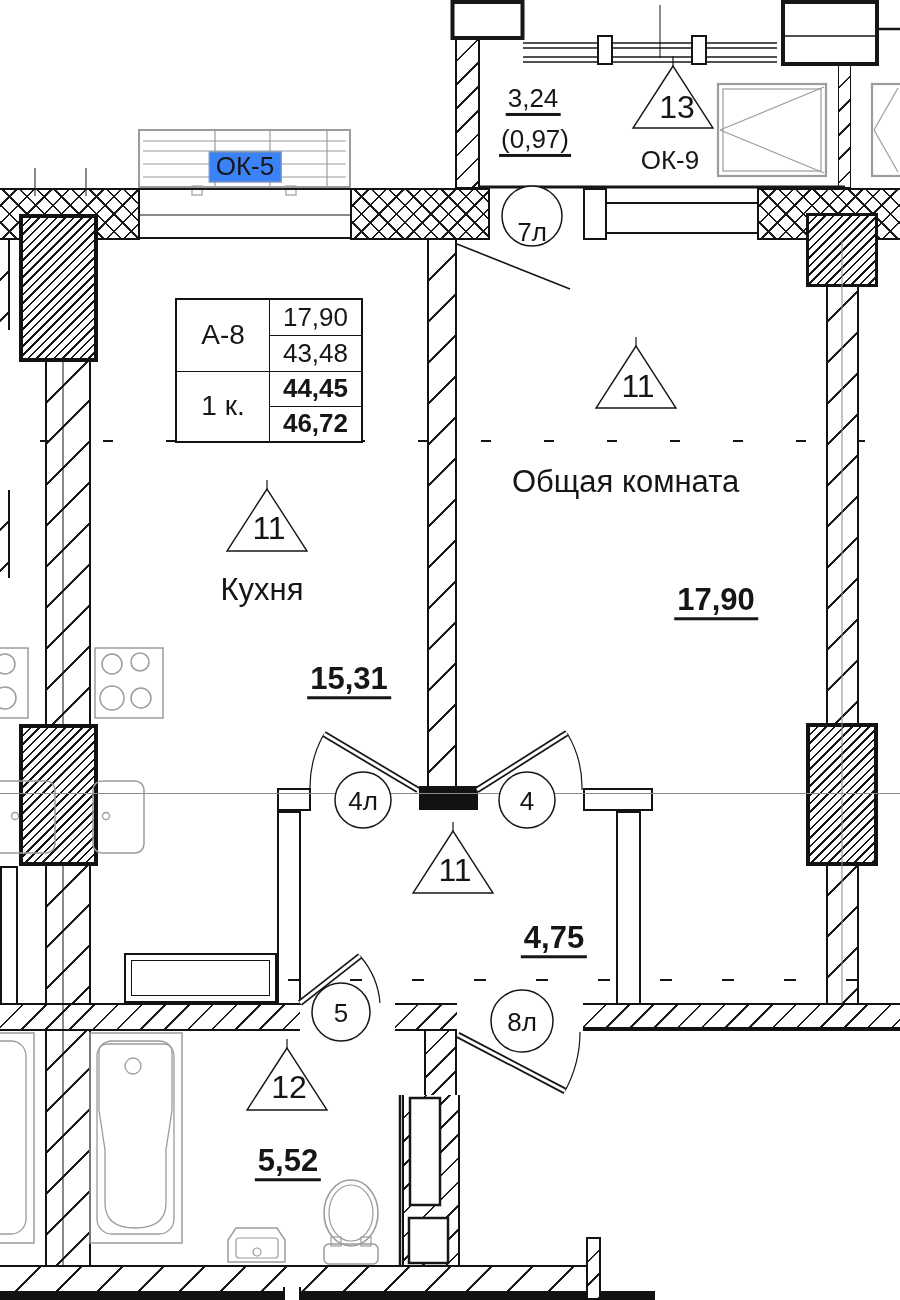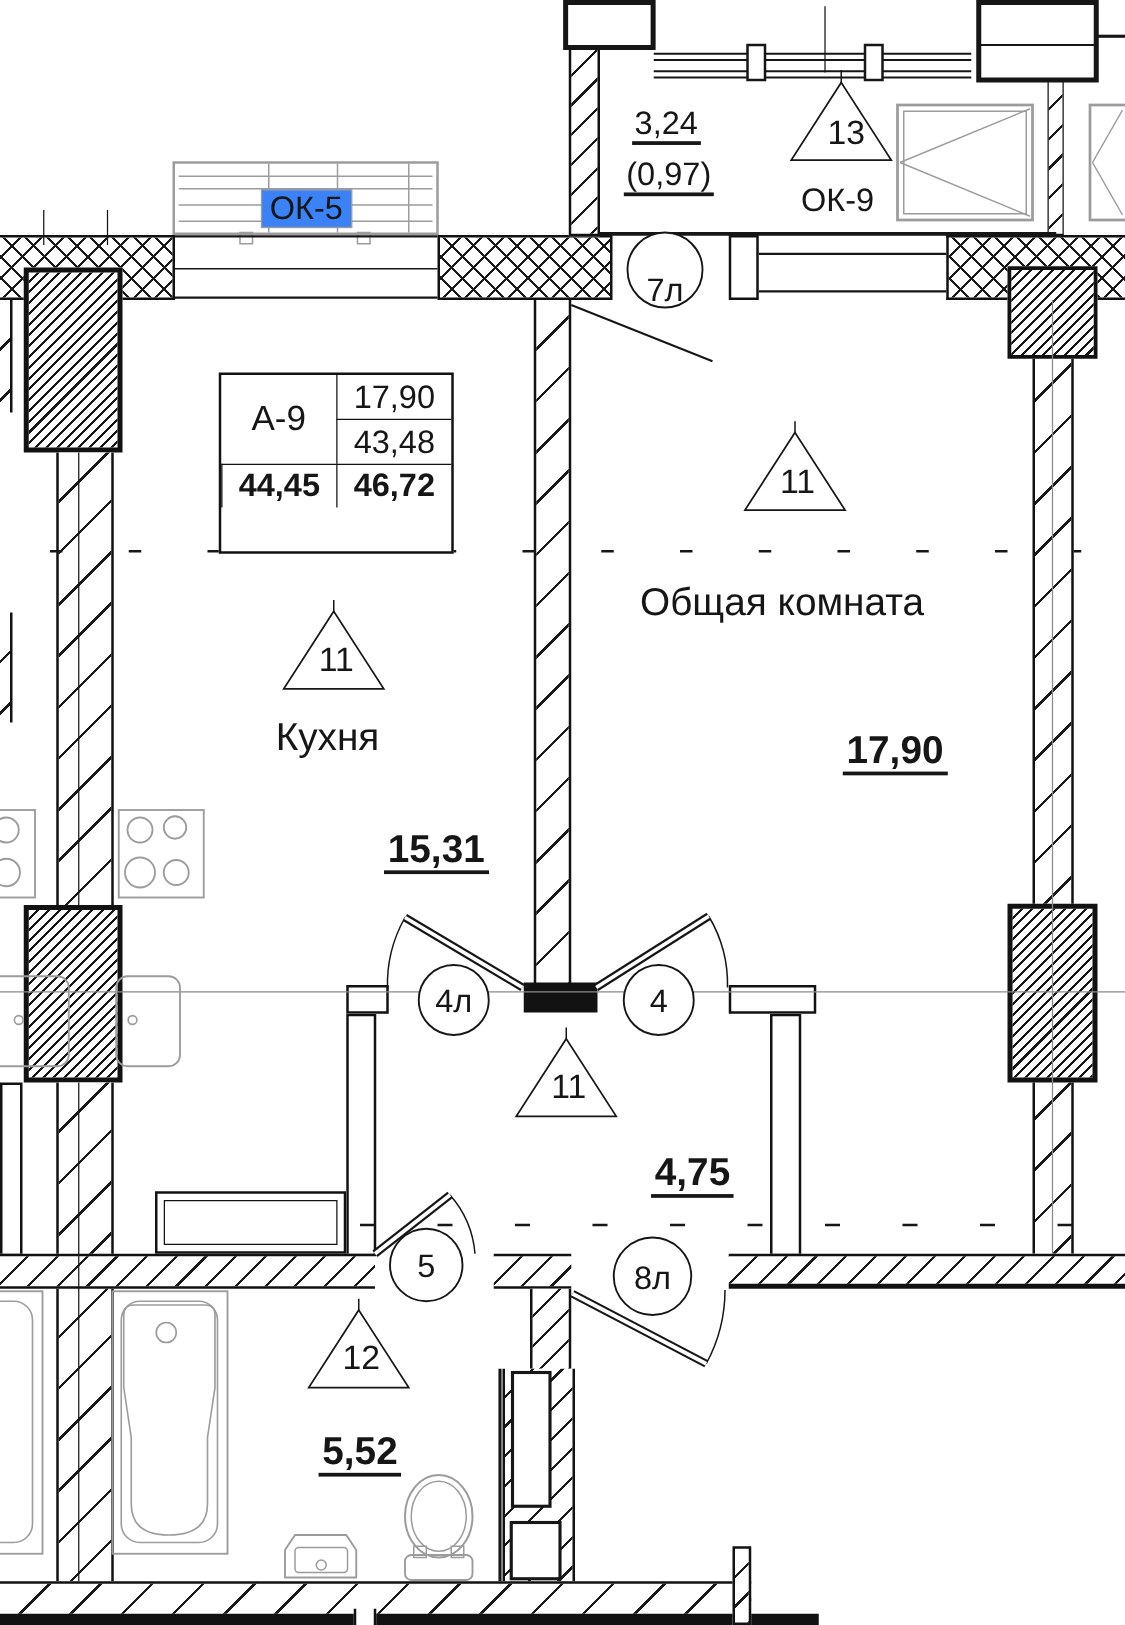--- a/index.html
+++ b/index.html
@@ -16,21 +16,21 @@
   .wwall{background:#fff;border:2.5px solid #121212}
   .blk{background:#121212}
   #lines{position:absolute;left:0;top:0}
   .ln{stroke:var(--ink,#161616);fill:none}
   .sym{stroke:var(--ink,#161616);fill:#fff}
   .wht{stroke:#fff;fill:none}
   .fx{stroke:var(--fixture,#9c9c9c);fill:none}
   
   .lbl{position:absolute;transform:translate(-50%,-50%);white-space:nowrap;line-height:1.08;color:var(--ink,#141414)}
   .rname{font-size:31px}
-  .mark{font-size:27px}
+  .mark{font-size:32px}
   .circ{font-size:26px}
   .area{font-weight:bold;font-size:31px;border-bottom:3.5px solid var(--ink,#141414);padding:0 3px 1px}
   .balc{font-weight:normal;font-size:26px;border-bottom:3px solid var(--ink,#141414);padding:0 2px 1px}
   .wlabel{font-size:26px}
   .wlabel-box{background:#3b82f6;border:1.5px solid var(--fixture,#9c9c9c);padding:0 6px 1px}
   .wrap{white-space:normal;text-align:left;width:250px}
   
   #info-table{position:absolute;left:175px;top:298px;width:184px;height:141px;border:2.5px solid #121212;
               background:#fff;display:grid;grid-template-columns:1fr 1fr;grid-template-rows:1fr 1fr 1fr 1fr;font-size:26px}
   .tc{display:flex;align-items:center;justify-content:center}
@@ -240,23 +240,24 @@
     </g>
   </svg>
 
   <div class="abs wwall" style="left:124px;top:953px;width:153px;height:50px">
       <div class="cup-in"></div>
     </div>
 
   <div class="abs notch" style="left:283px;top:1287px;width:18px;height:13px"></div>
 
   <div id="info-table">
-    <div class="tc u1">А-9</div>
+    <div class="tc u1">А-8</div>
     <div class="tc bl">17,90</div>
     <div class="tc bl bt">43,48</div>
+    <div class="tc u2 bt">1 к.</div>
     <div class="tc bl bt b">44,45</div>
     <div class="tc bl bt b">46,72</div>
   </div>
 
   <span class="lbl balc" style="left:533px;top:100px">3,24</span>
   <span class="lbl balc" style="left:535px;top:141px">(0,97)</span>
   <span class="lbl mark" style="left:677px;top:107px">13</span>
   <span class="lbl wlabel" style="left:670px;top:160px">ОК-9</span>
   <span class="lbl wlabel wlabel-box" style="left:245px;top:167px">ОК-5</span>
 

